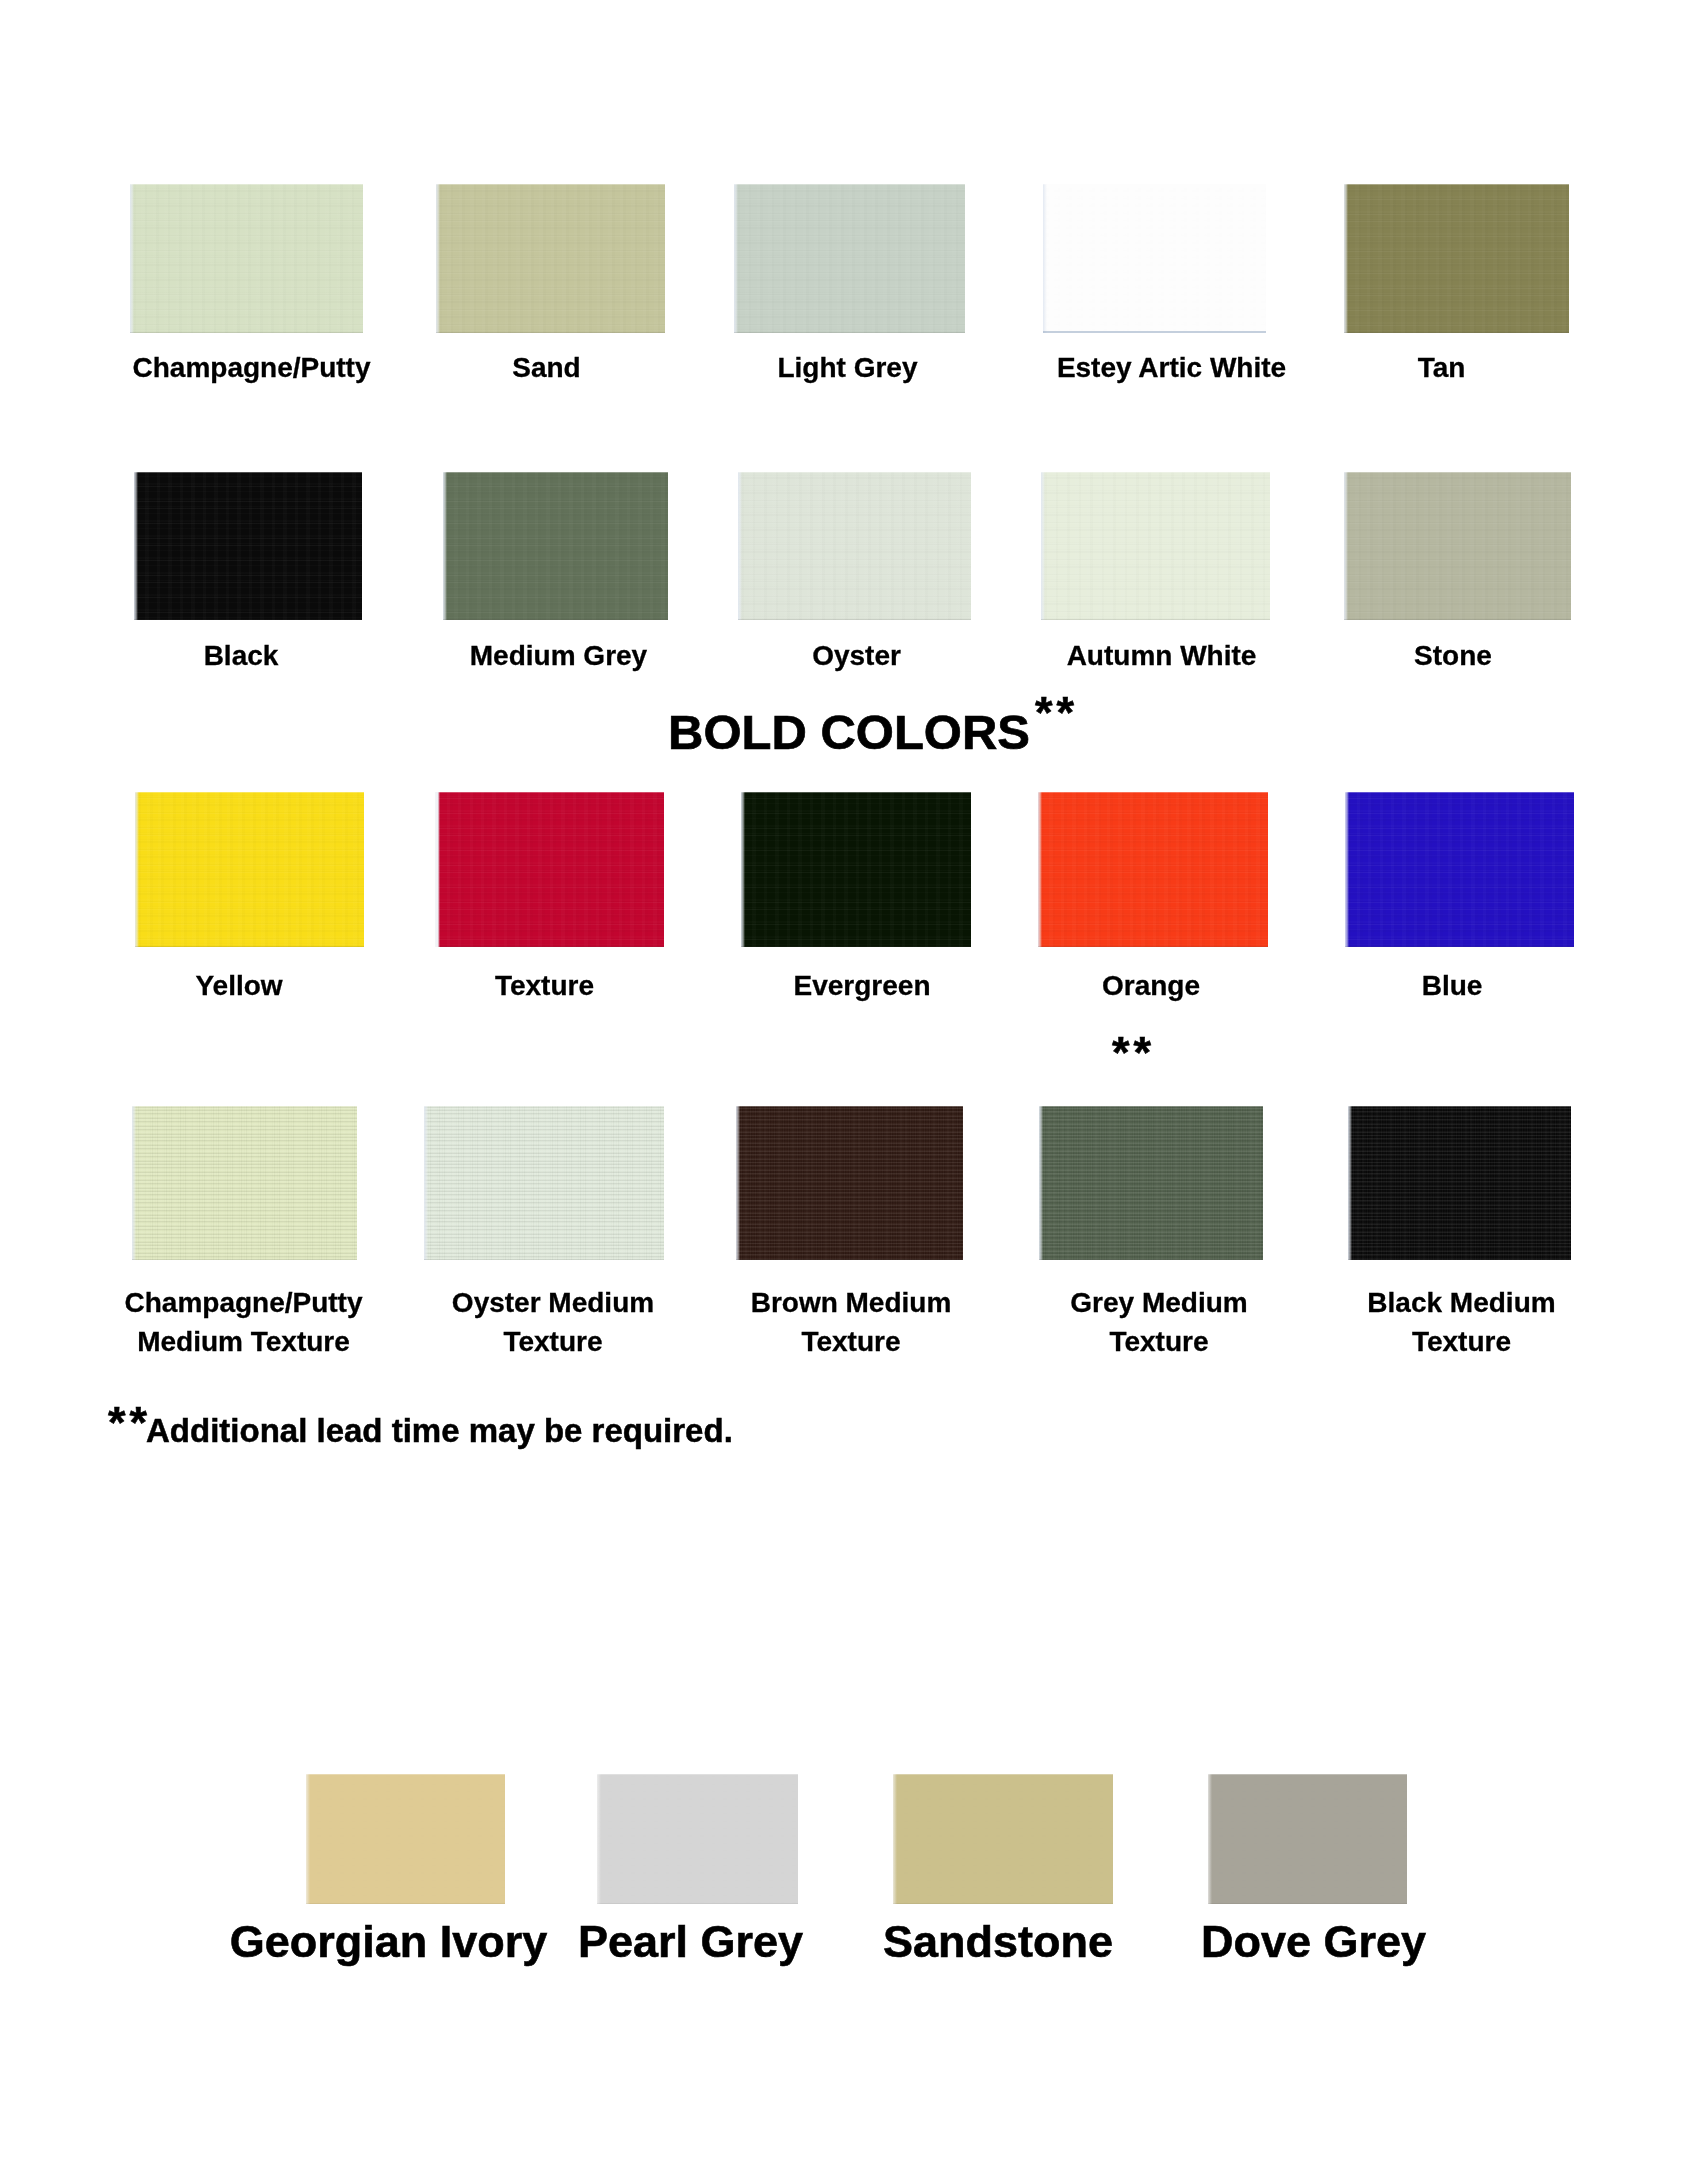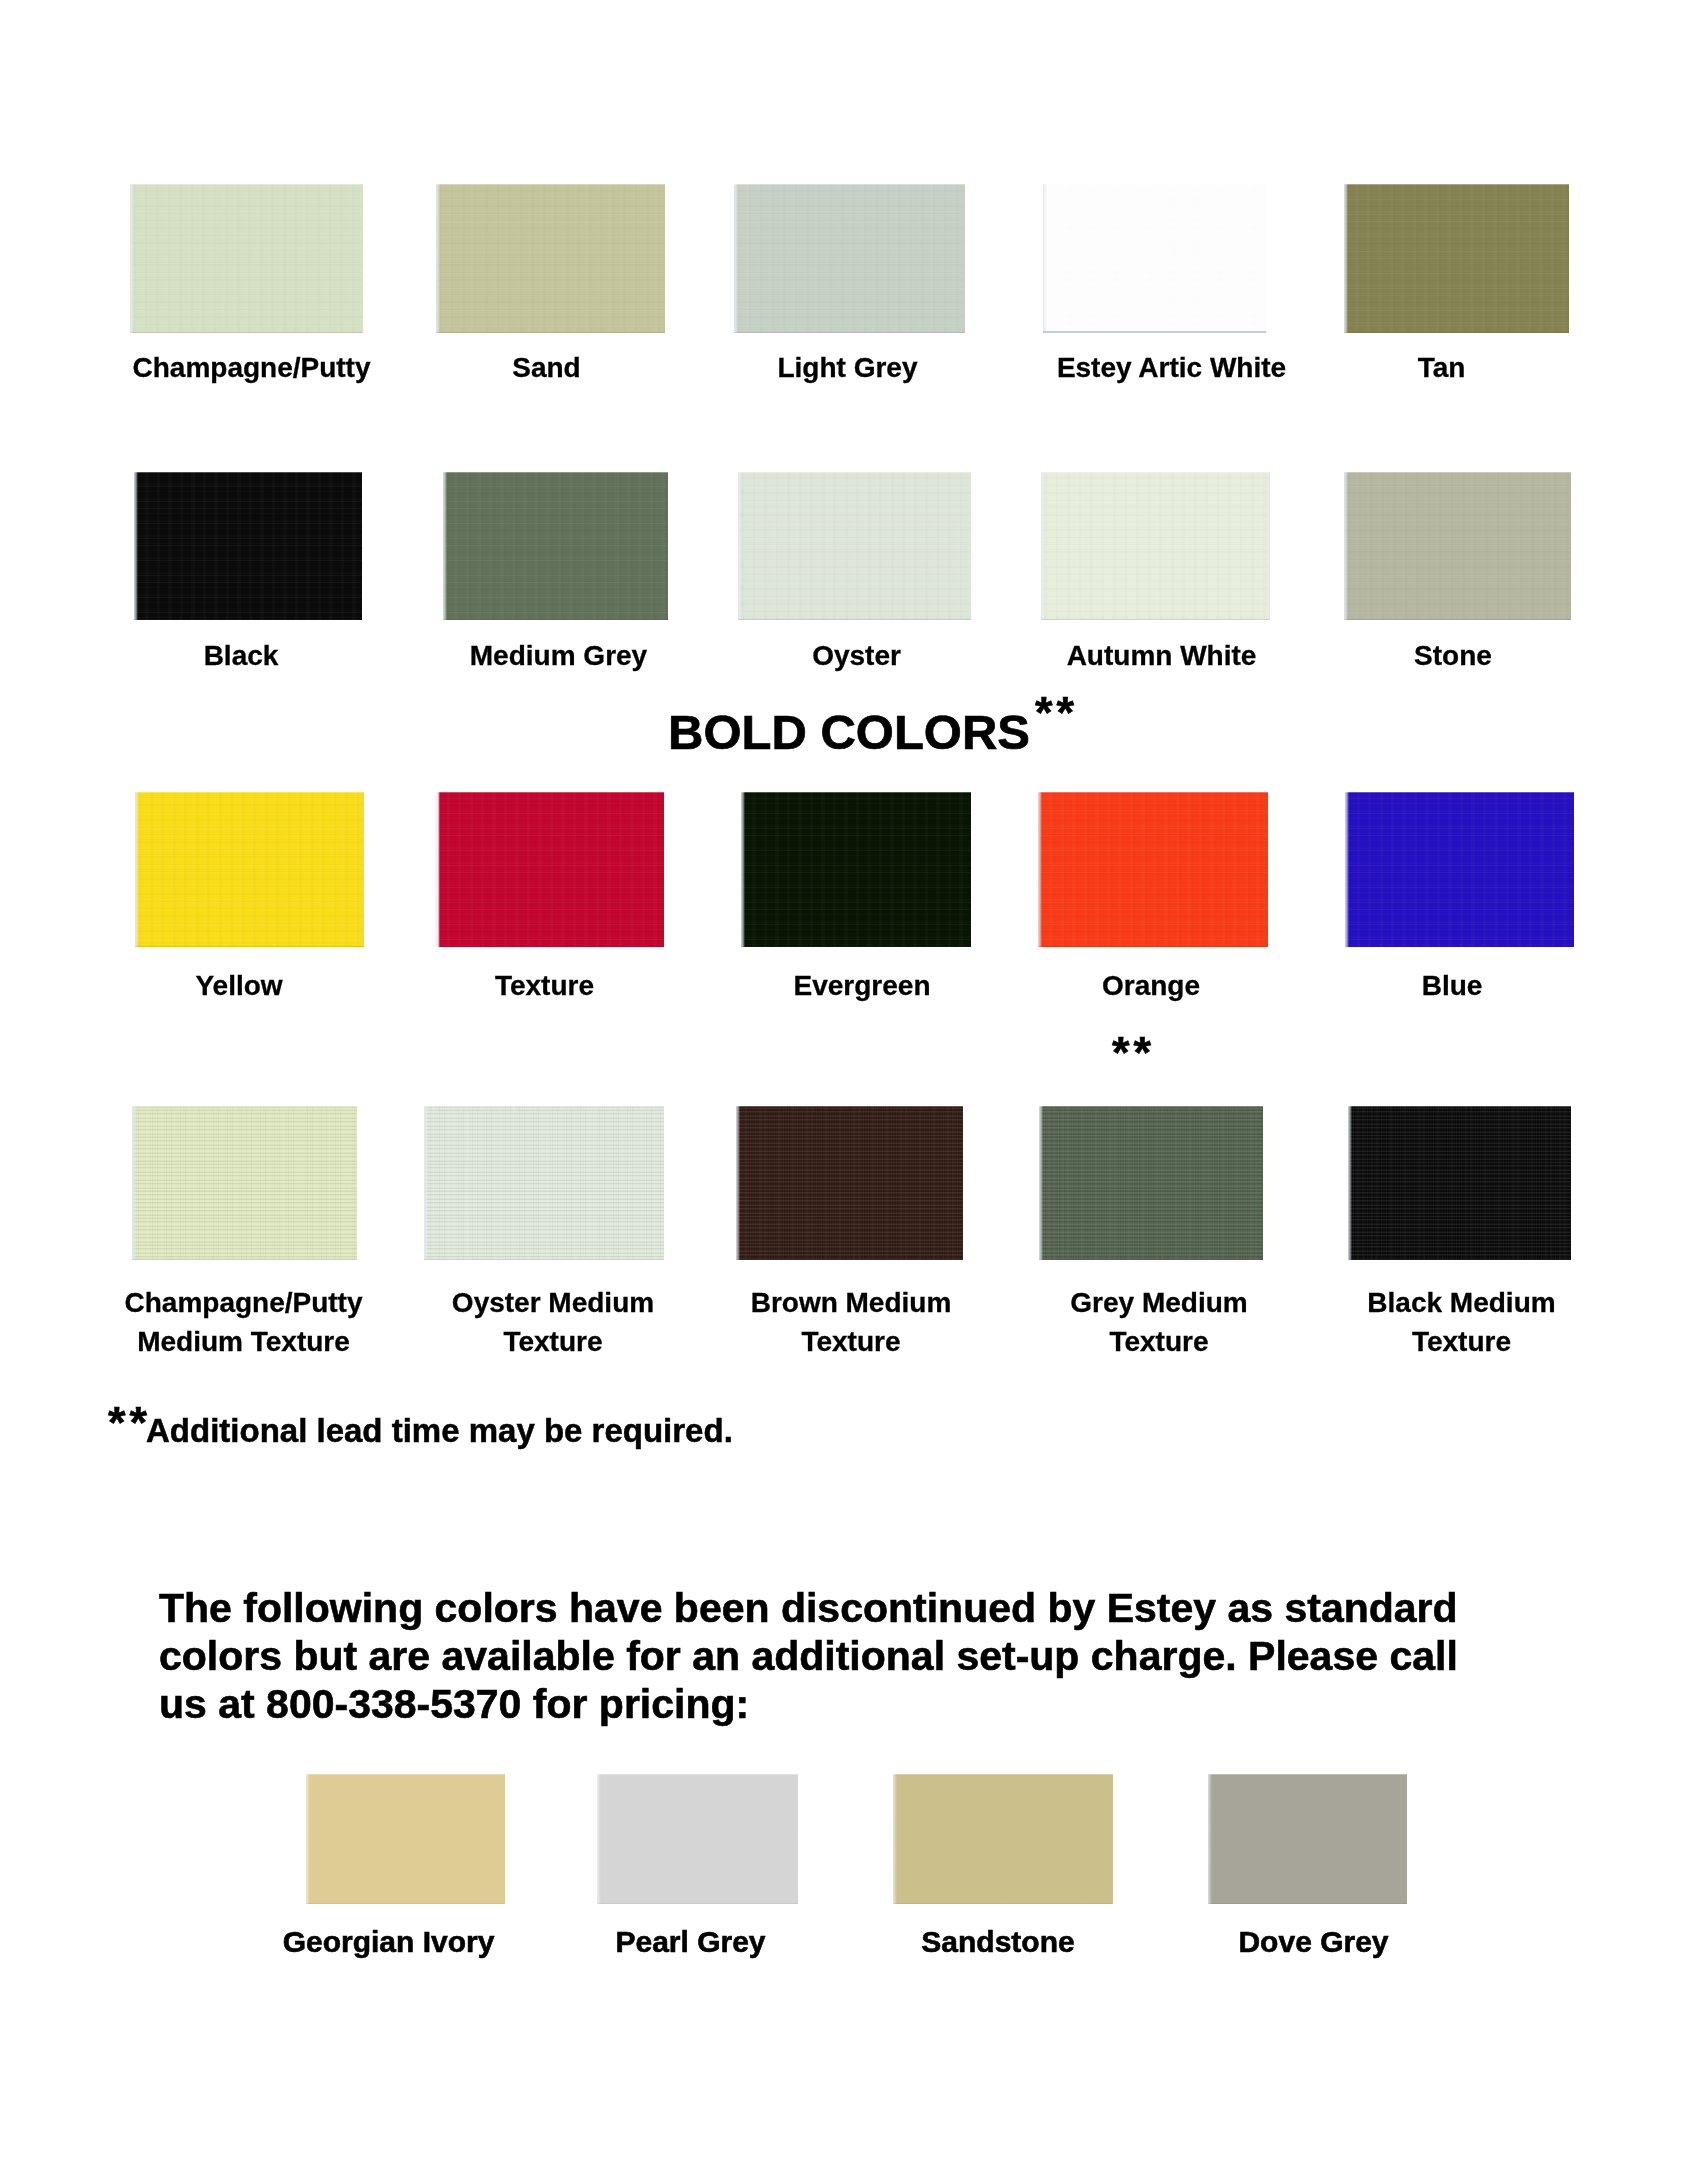--- a/index.html
+++ b/index.html
@@ -67,21 +67,21 @@
   
   .leftsliver{position:absolute;left:0;top:0;bottom:0;width:4.7px;
     background:linear-gradient(90deg,#f4f5f7 0%,#eef1f5 55%,rgba(255,255,255,0) 100%);}
   .sw-label{
     position:absolute;text-align:center;font-weight:bold;
     font-size:28px;line-height:39px;white-space:pre-line;
     -webkit-text-stroke:0.3px #000;
   }
   .disc-label{
     position:absolute;text-align:center;font-weight:bold;
-    font-size:30px;line-height:43px;white-space:nowrap;
+    font-size:45px;line-height:43px;white-space:nowrap;
     -webkit-text-stroke:0.6px #000;
   }
   .footnote{
     position:absolute;font-weight:bold;font-size:33px;line-height:33px;white-space:nowrap;
     -webkit-text-stroke:0.5px #000;
   }
   .footnote-mk{
     position:absolute;font-weight:bold;font-size:45px;line-height:45px;
     letter-spacing:4px;white-space:nowrap;-webkit-text-stroke:0.6px #000;
   }
@@ -257,21 +257,20 @@
         <div class="edgeT"></div>
         <div class="edgeB"></div>
       </div>
       <div class="sw-label" style="left: 1262px; top: 1283px; width: 399px;">Black Medium
 Texture</div>
     </div>
 
   <div class="footnote-mk" style="left:108px;top:1400px;">**</div>
   <div class="footnote" style="left:146px;top:1414px;">Additional lead time may be required.</div>
 
-  <div class="disc-note" style="left:159px;top:1584px;width:1346px;">The following colors have been discontinued by Estey as standard colors but are available for an additional set-up charge. Please call us at 800-338-5370 for pricing:</div>
 
   <div id="disc-swatches">
       <div class="swatch smooth" style="left: 306px; top: 1774px; width: 199px; height: 130px; background: rgb(223, 203, 148);">
         <div class="tex"></div>
         <div class="edgeL"></div>
         <div class="edgeT"></div>
         <div class="edgeB"></div>
       </div>
       <div class="disc-label" style="left: 174px; top: 1920px; width: 429px;">Georgian Ivory</div>
       <div class="swatch smooth" style="left: 597px; top: 1774px; width: 201px; height: 130px; background: rgb(213, 213, 213);">

